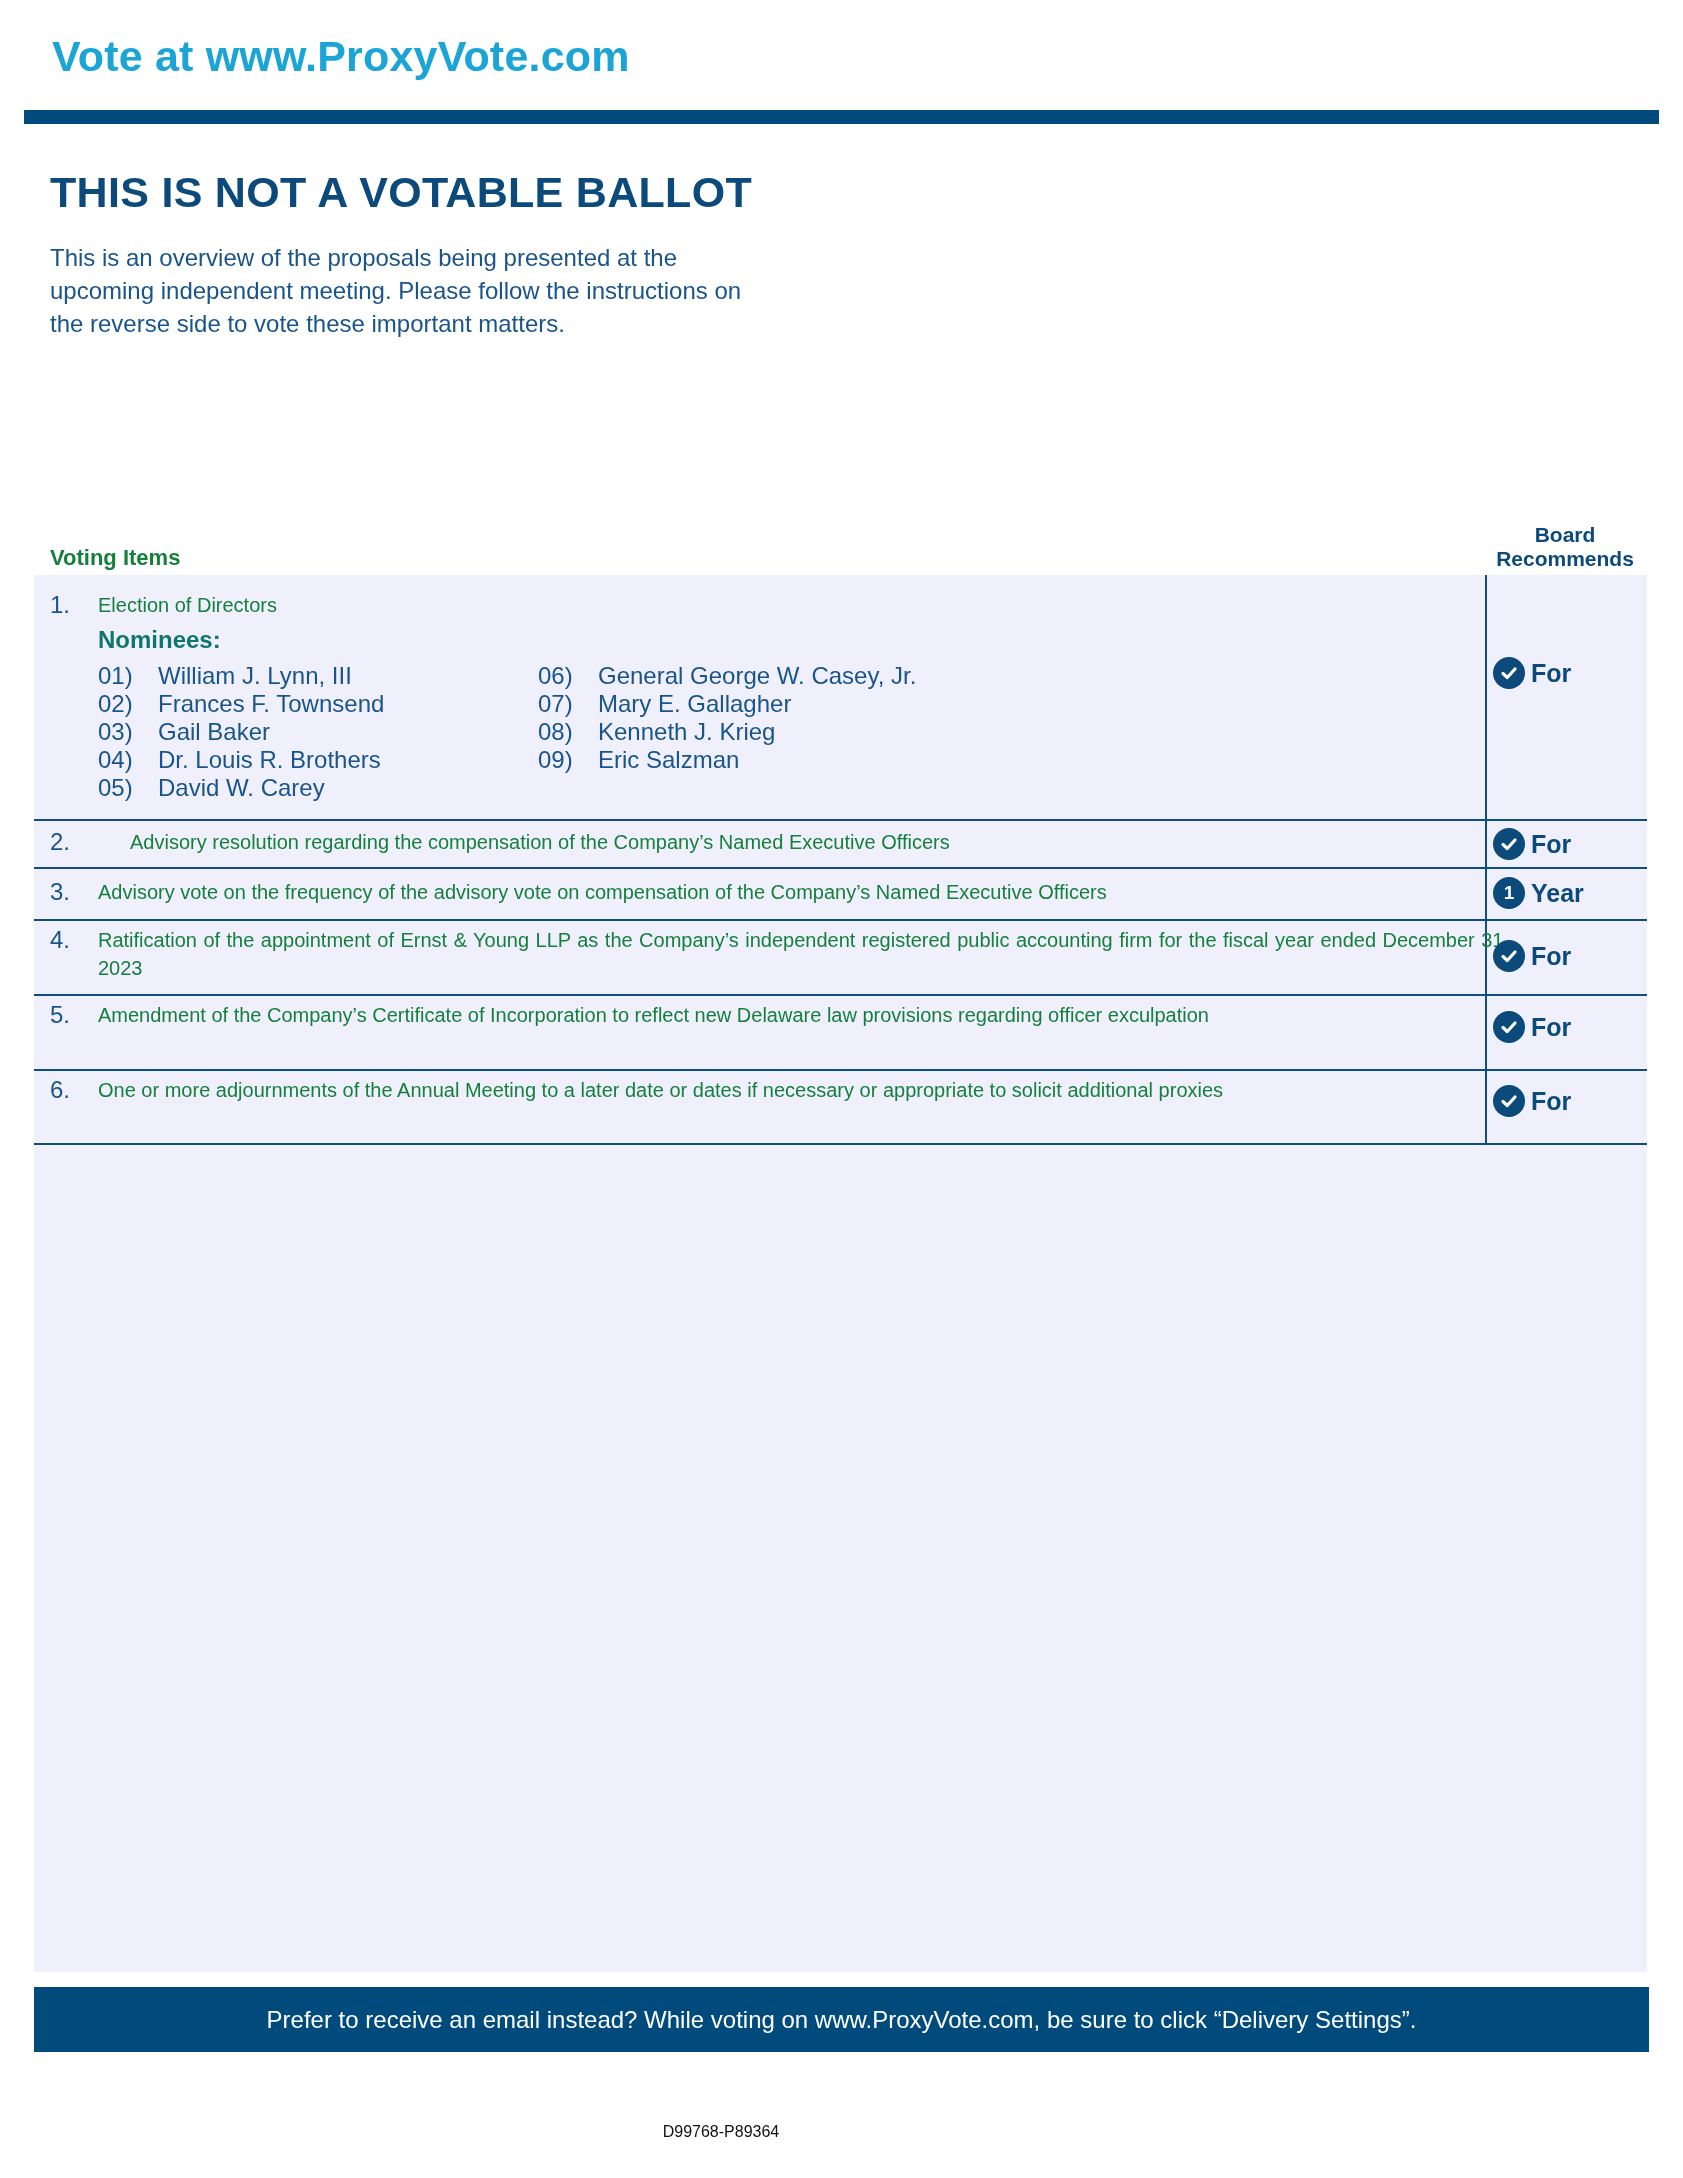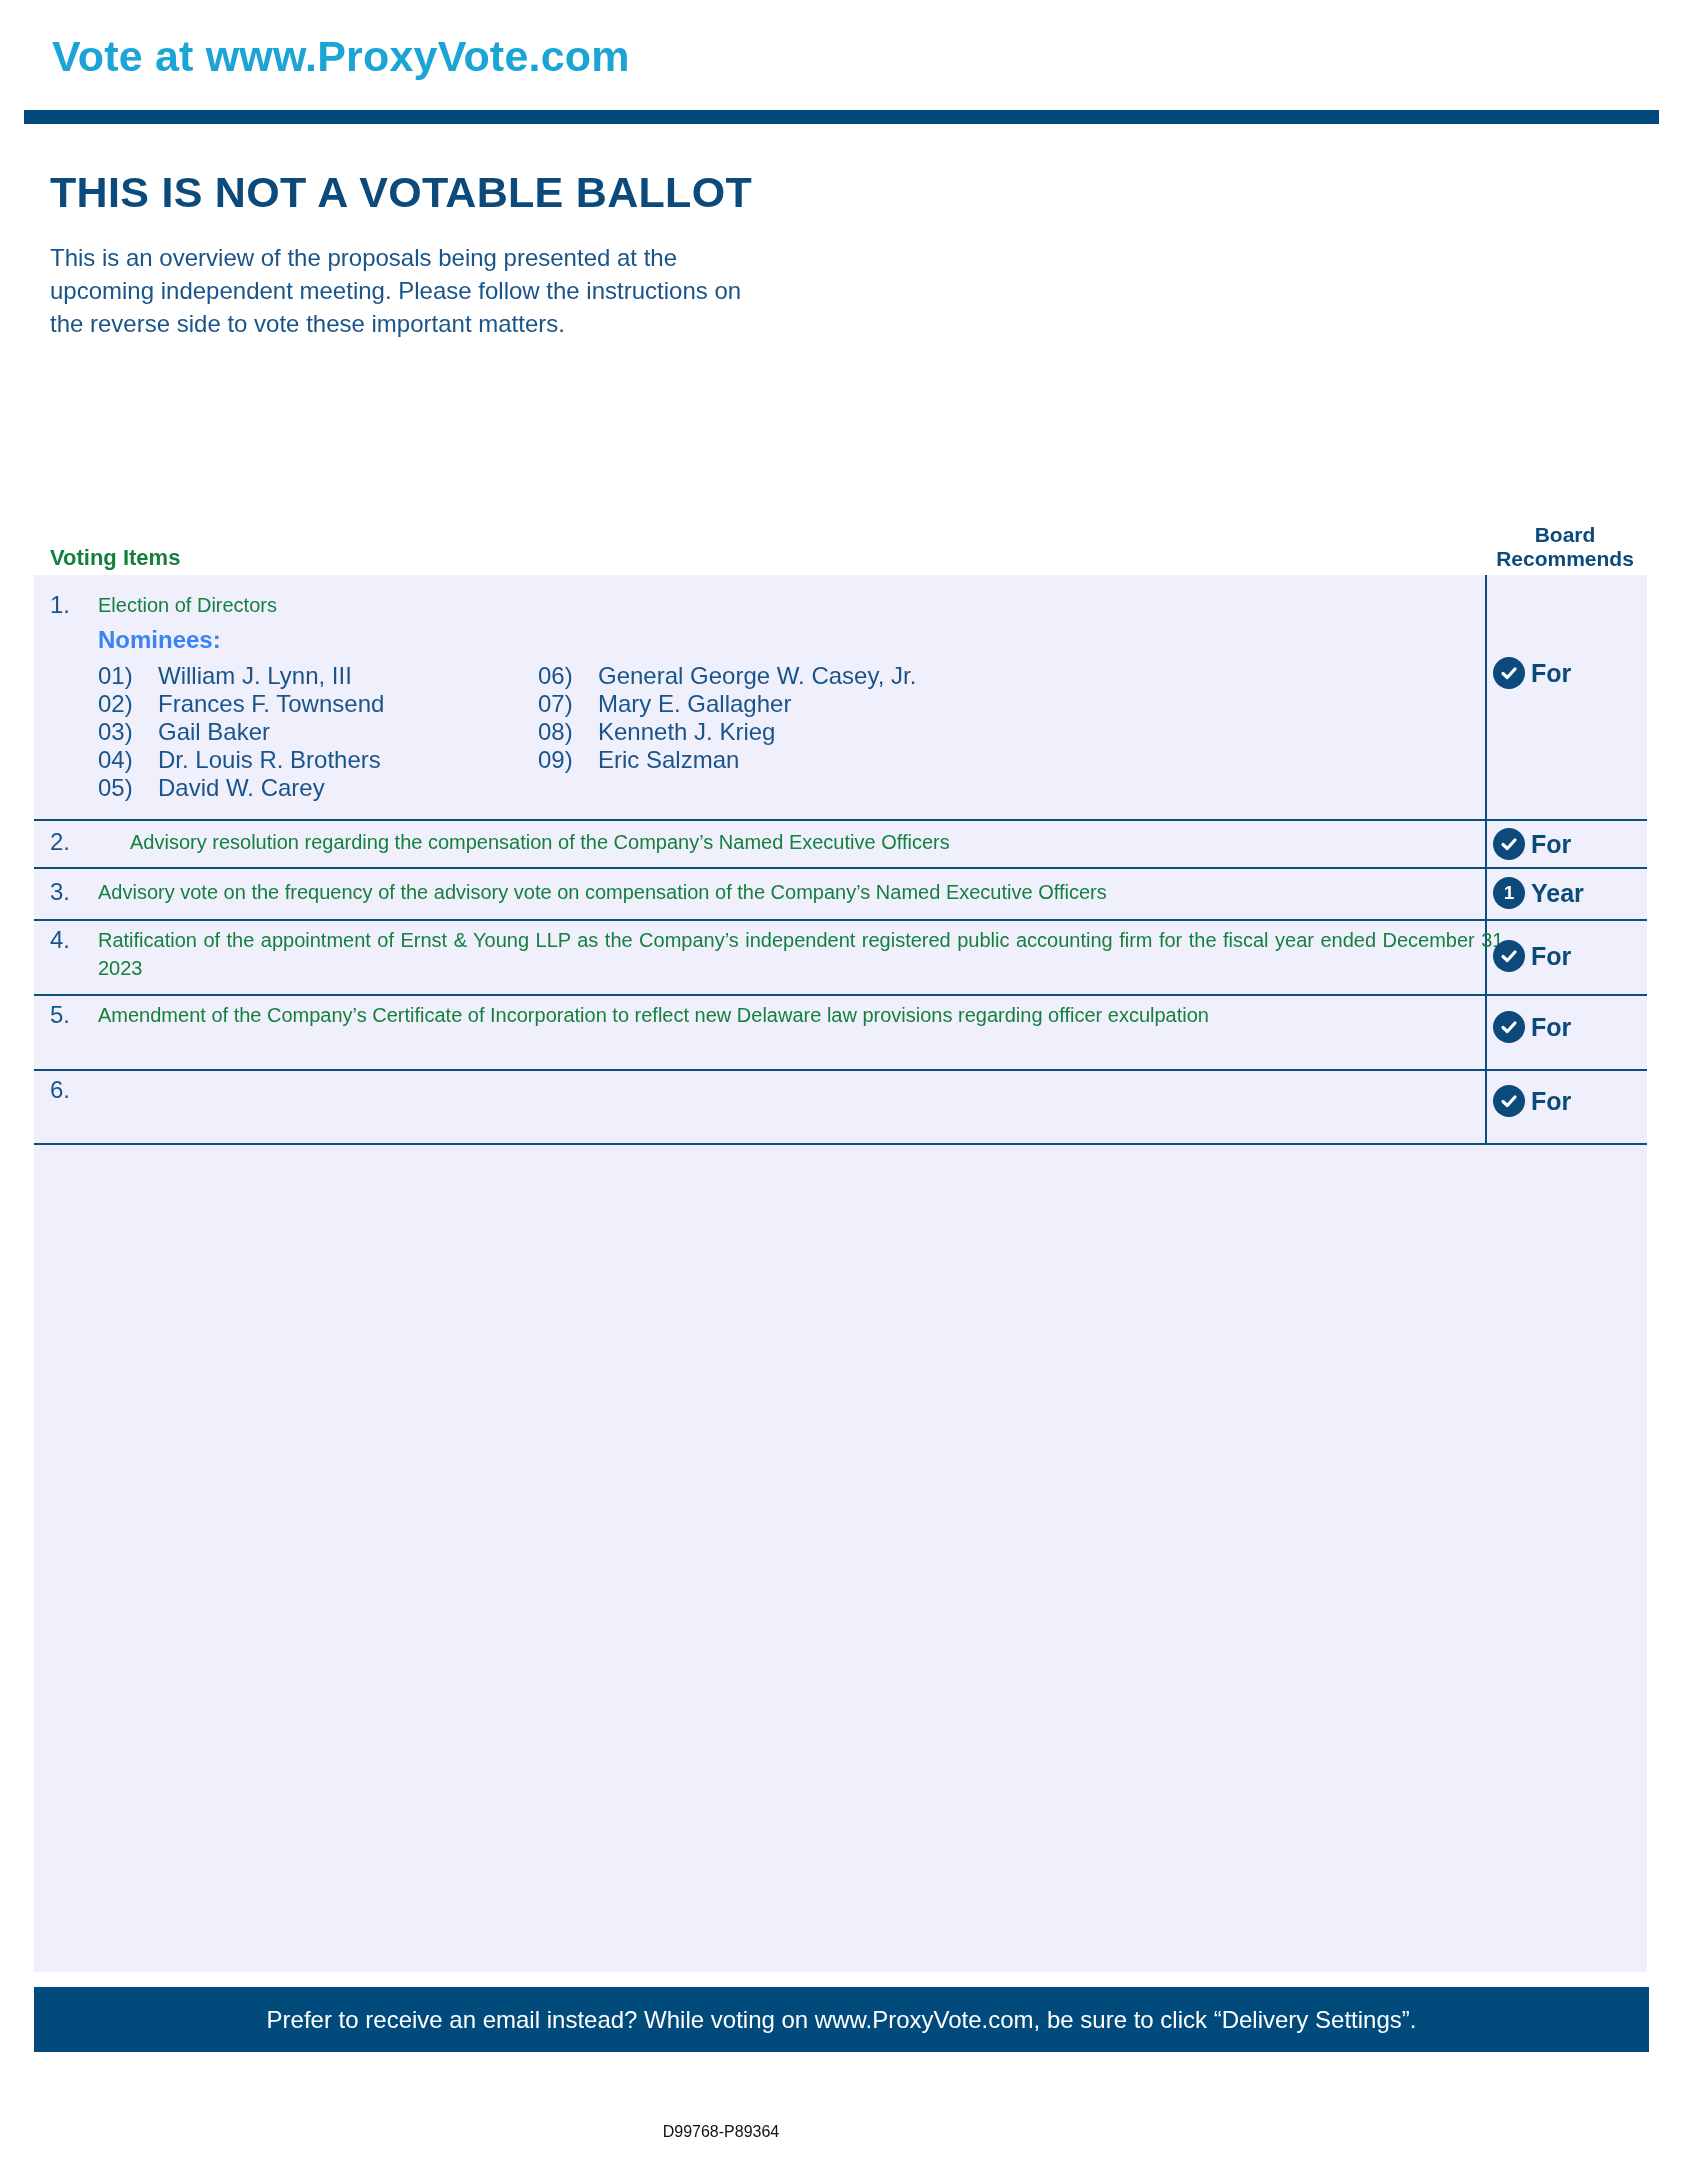--- a/index.html
+++ b/index.html
@@ -35,21 +35,21 @@
   }
   .vdivider { left: 1485px; top: 575px; width: 2px; height: 570px; background: #0e4f7f; }
   .hrule { left: 34px; width: 1613px; height: 2px; background: #0e4f7f; }
 
   .row { left: 34px; width: 1451px; }
   .num { position: absolute; left: 16px; font-size: 24px; color: #19548a; }
   .txt {
     position: absolute; left: 64px; width: 1411px; font-size: 20px; line-height: 28px;
     color: #15803d; text-align: justify;
   }
-  .nominees-label { font-weight: bold; color: #3b82f6; font-size: 24px; }
+  .nominees-label { font-weight: bold; color: #0f766e; font-size: 24px; }
   .nom-col { position: absolute; font-size: 24px; line-height: 28px; color: #19548a; }
   .nom-item { white-space: nowrap; position: relative; height: 28px; }
   .nom-num { position: absolute; left: 0; }
   .nom-name { position: absolute; left: 60px; }
 
   .rec {
     position: absolute; left: 1493px; display: flex; align-items: center; gap: 6px;
     font-size: 25px; font-weight: bold; color: #0b4a7a;
   }
   .rec-icon {
@@ -193,20 +193,21 @@
   <span class="rec-icon">
       <svg viewBox="0 0 20 20">
         <path d="M4 10.5 L8.3 14.5 L16 6" fill="none" stroke="#fff" stroke-width="3.2" stroke-linecap="round" stroke-linejoin="round"></path>
       </svg>
     </span>
   <span>For</span>
 </div>
 
 <div class="abs row" style="top:1071px; height:72px;">
   <span class="num" style="top:5px">6.</span>
+  <div class="txt" style="top:5px">One or more adjournments of the Annual Meeting to a later date or dates if necessary or appropriate to solicit additional proxies</div>
 </div>
 <div class="rec" style="top:1085px">
   <span class="rec-icon">
       <svg viewBox="0 0 20 20">
         <path d="M4 10.5 L8.3 14.5 L16 6" fill="none" stroke="#fff" stroke-width="3.2" stroke-linecap="round" stroke-linejoin="round"></path>
       </svg>
     </span>
   <span>For</span>
 </div>
 

